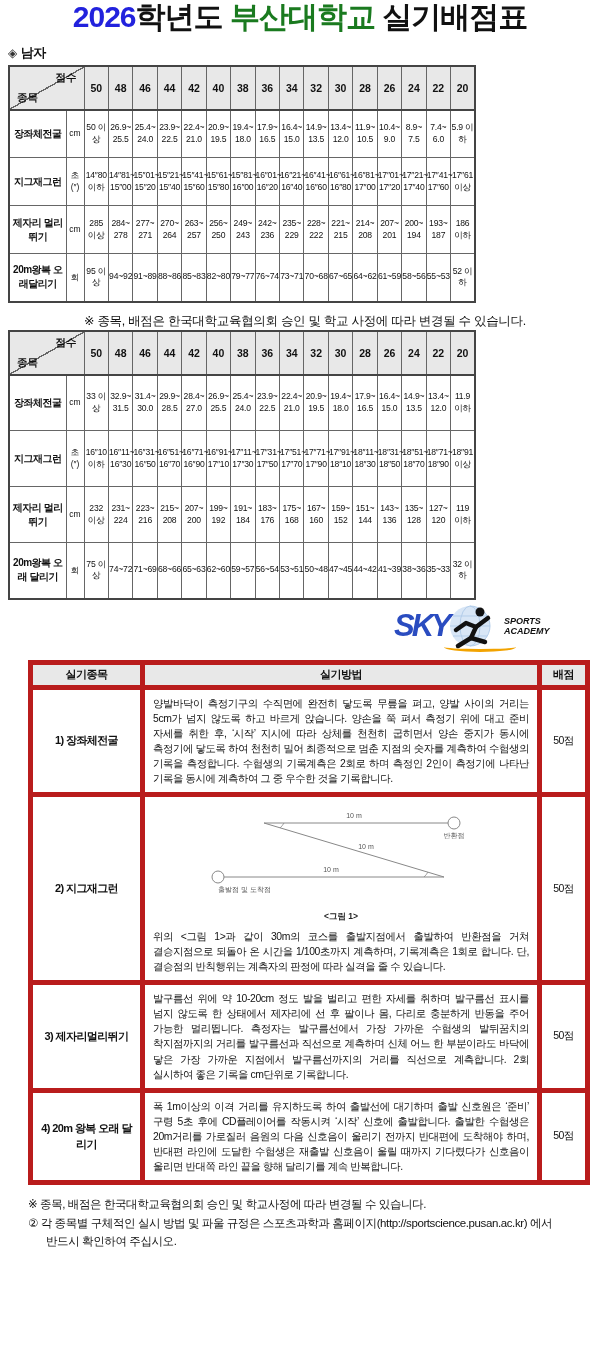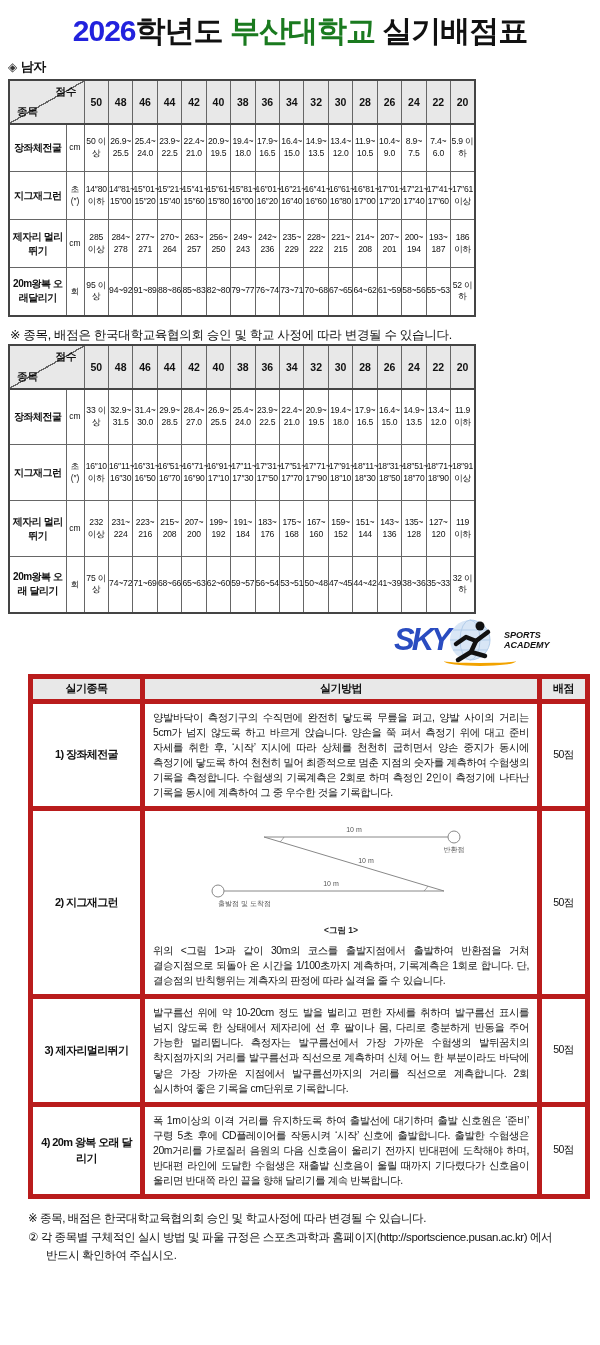--- a/index.html
+++ b/index.html
@@ -2,21 +2,21 @@
 <html><head>
 <meta charset="utf-8">
 <style>
   * { margin:0; padding:0; box-sizing:border-box; }
   html,body { background:#fff; }
   body {
     width:600px; height:1345px; overflow:hidden;
     font-family:"Liberation Sans","DejaVu Sans",sans-serif;
     color:#111;
   }
-  .page { padding-top:14px; }
+  .page { }
 
   
   .title { text-align:center; font-size:30px; font-weight:bold; letter-spacing:-1px; line-height:1.15; }
   .title .t-year { color:#2222dd; }
   .title .t-univ { color:#1a7a1f; }
   .subtitle { text-align:center; font-size:25px; font-weight:bold; letter-spacing:-0.5px; margin-top:3px; }
 
   
   .section-marker { font-size:13px; font-weight:bold; margin:9px 0 3px 8px; letter-spacing:-0.5px; }
   .section-marker .diamond { font-size:12px; margin-right:4px; color:#333; }
@@ -30,21 +30,21 @@
   .score-table th.corner::after { content:""; position:absolute; inset:0;
     background:linear-gradient(to bottom right, transparent calc(50% - 0.7px), #666 calc(50% - 0.7px), #666 calc(50% + 0.7px), transparent calc(50% + 0.7px)); }
   .corner-top { position:absolute; top:4px; right:7px; font-size:10.5px; font-weight:bold; z-index:1; }
   .corner-bottom { position:absolute; bottom:4px; left:7px; font-size:10.5px; font-weight:bold; z-index:1; }
   .score-table tbody th.event { font-size:10px; font-weight:bold; letter-spacing:-0.5px; line-height:1.4; padding:0 2px; background:#fff; }
   .score-table td.unit { font-size:8.5px; padding:0; line-height:1.3; }
   .score-table td.val { font-size:8.6px; line-height:1.35; padding:1px 0; letter-spacing:-0.2px; }
   #men-table-slot tbody tr { height:48px; }
   #women-table-slot tbody tr { height:56px; }
 
-  .table-note { margin:10px 0 0 10px; font-size:12.5px; letter-spacing:-0.3px; }
+  .table-note { margin:10px 0 0 10px; font-size:12.5px; letter-spacing:-0.3px;text-align:center; }
   #women-section { margin-top:24px; }
 
   
   .logo-row { display:flex; justify-content:flex-end; padding-right:14px; margin-top:4px; height:50px; }
   .logo { position:relative; width:200px; height:50px; }
   .logo-sky { position:absolute; left:8px; top:6px; font-size:31px; font-weight:900; font-style:italic;
     color:#2a4cc0; letter-spacing:-3px; line-height:1; }
   .logo-globe { position:absolute; left:56px; top:0; }
   .logo-lines { position:absolute; left:118px; top:12px; font-style:italic; font-weight:bold; font-size:9px;
     line-height:1.15; color:#111; letter-spacing:0; }

